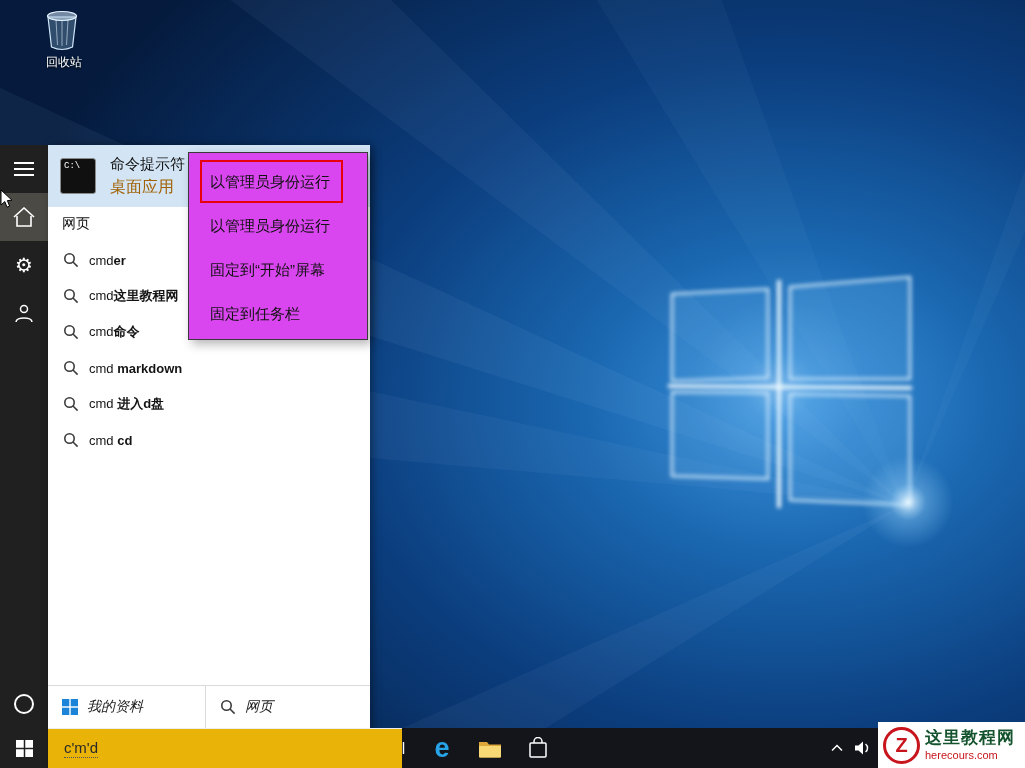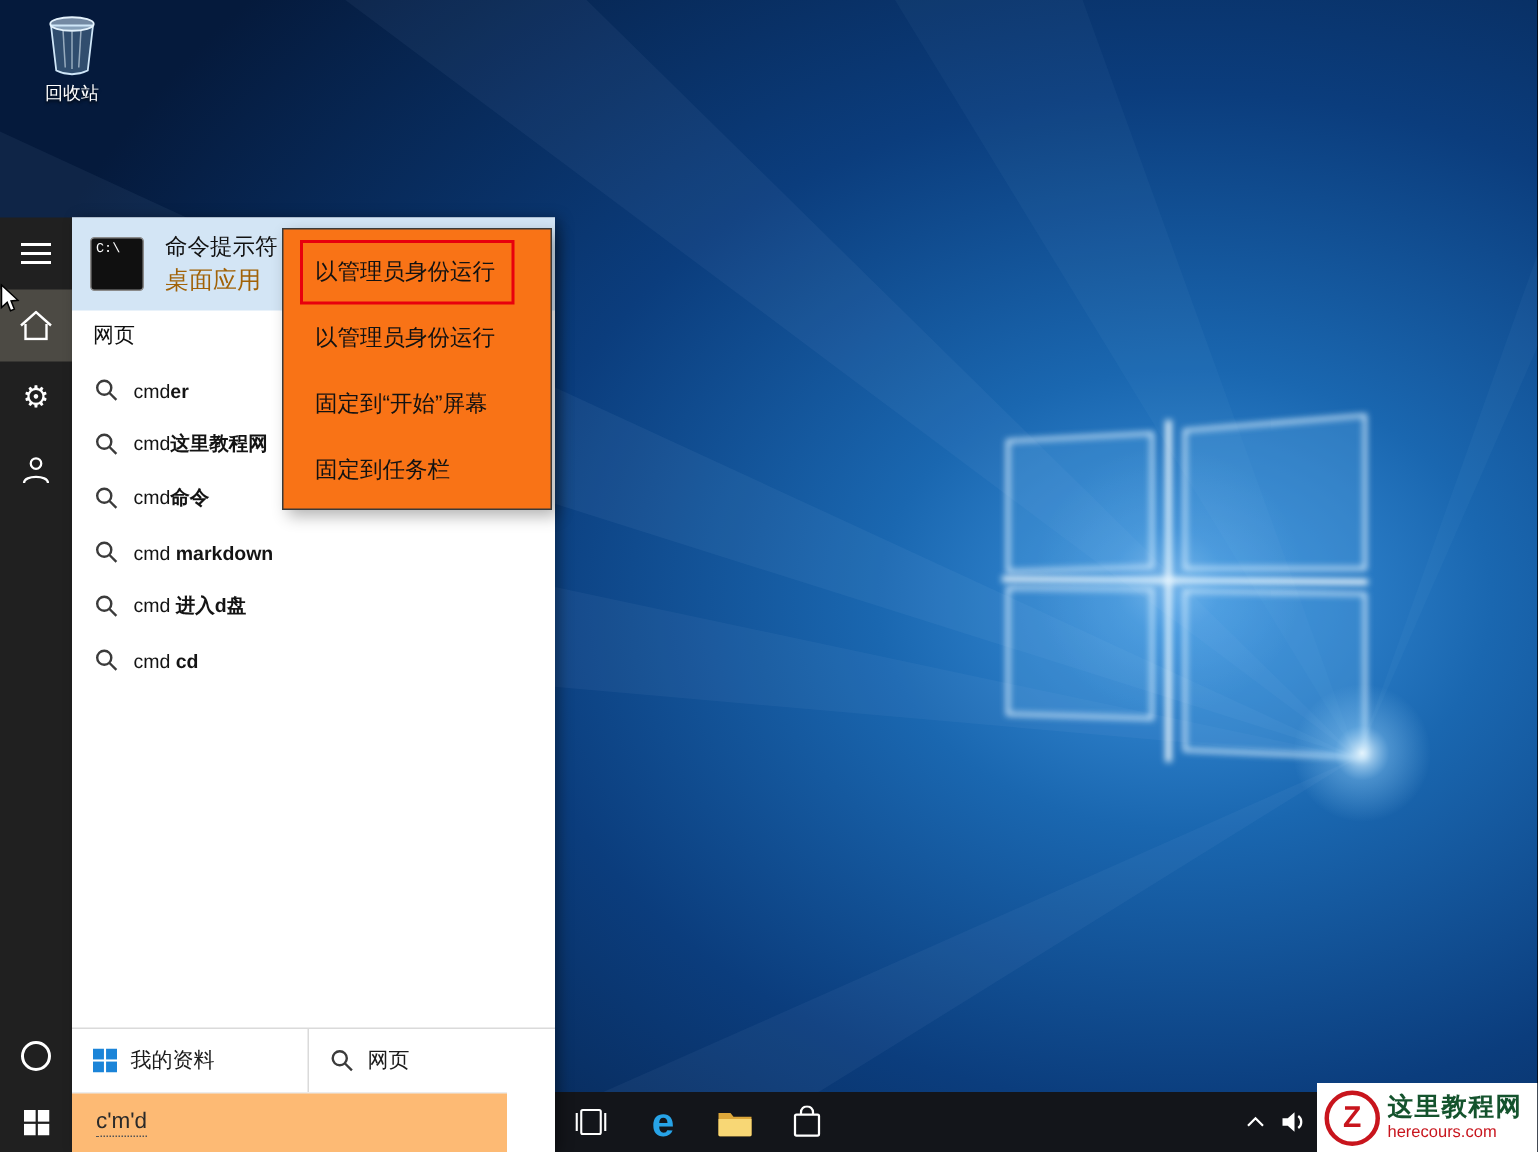--- a/index.html
+++ b/index.html
@@ -2,21 +2,21 @@
 <html><head>
 <meta charset="utf-8">
 <style>
   html,body{margin:0;padding:0;}
   body{width:1025px;height:768px;position:relative;overflow:hidden;background:#000;
        font-family:"Liberation Sans","DejaVu Sans",sans-serif;}
   .stage{position:absolute;inset:0;width:1025px;height:768px;}
   .wallpaper{position:absolute;left:0;top:0;width:1025px;height:768px;}
 
   
-  .recycle-bin{position:absolute;left:14px;top:8px;width:68px;display:flex;flex-direction:column;align-items:center;cursor:default;}
+  .recycle-bin{position:absolute;left:14px;top:8px;width:68px;display:flex;flex-direction:column;align-items:flex-end;cursor:default;}
   .rb-label{margin-top:2px;font-size:12px;color:#fff;text-shadow:0 1px 2px rgba(0,0,0,.9);}
 
   
   .taskbar{position:absolute;left:0;top:728px;width:1025px;height:40px;background:#13151a;}
   .tb-icons{position:absolute;left:370px;top:0;height:40px;display:flex;}
   .tb-btn{width:48px;height:40px;display:flex;align-items:center;justify-content:center;}
   .tb-btn.sm{width:26px;}
   .tray{position:absolute;left:824px;top:0;height:40px;display:flex;}
   .edge-e{font-size:27px;font-weight:bold;color:#27a3e7;line-height:1;}
 
@@ -38,28 +38,28 @@
   .cmd-icon span{position:absolute;left:3px;top:2px;color:#fff;font-size:9px;font-family:"Liberation Mono","DejaVu Sans Mono",monospace;}
   .tr-text{margin-left:14px;}
   .tr-title{font-size:15px;color:#121212;}
   .tr-sub{font-size:16px;color:#a16207;margin-top:3px;}
   .web-header{position:absolute;left:14px;top:70px;font-size:14px;color:#0f0f0f;}
   .suggestions{position:absolute;left:0;top:97px;width:322px;}
   .sug{height:36px;display:flex;align-items:center;padding-left:15px;gap:10px;box-sizing:border-box;}
   .sug-text{font-size:13px;color:#141414;}
   .sug-text b{font-weight:bold;}
   .panel-footer{position:absolute;left:0;top:540px;width:322px;height:43px;border-top:1px solid #dadada;display:flex;align-items:stretch;box-sizing:border-box;background:#fff;}
-  .pf-item{display:flex;align-items:center;gap:9px;font-size:14px;color:#1c1c1c;padding:0 14px;}
+  .pf-item{display:flex;align-items:center;gap:9px;font-size:14px;color:#1c1c1c;padding:0 14px;font-style:italic;}
   .pf-item.first{width:157px;box-sizing:border-box;}
   .pf-divider{width:1px;background:#dadada;}
-  .searchbox{position:absolute;left:0;top:583px;width:290px;height:40px;background:#fdba74;display:flex;align-items:center;padding-left:16px;box-sizing:border-box;border-top:1px solid #ececec;}
+  .searchbox{position:absolute;left:0;top:583px;width:354px;height:40px;background:#eab308;display:flex;align-items:center;padding-left:16px;box-sizing:border-box;border-top:1px solid #ececec;}
   .ime{font-size:15px;color:#2a2a2a;border-bottom:1px dotted #555;padding-bottom:1px;}
 
   
-  .ctx{position:absolute;left:188px;top:152px;width:180px;height:188px;background:#f97316;border:1px solid #3a3a3a;box-sizing:border-box;padding-top:7px;box-shadow:4px 4px 10px rgba(0,0,0,.3);}
+  .ctx{position:absolute;left:188px;top:152px;width:180px;height:188px;background:#d946ef;border:1px solid #3a3a3a;box-sizing:border-box;padding-top:7px;box-shadow:4px 4px 10px rgba(0,0,0,.3);}
   .ctx-item{height:44px;line-height:44px;padding-left:21px;font-size:15px;color:#121212;white-space:nowrap;}
   .red-box{position:absolute;left:11px;top:7px;width:143px;height:43px;border:2px solid #e8000d;box-sizing:border-box;pointer-events:none;}
 
   
   .watermark{position:absolute;left:878px;top:722px;width:147px;height:46px;background:#fff;display:flex;align-items:center;padding-left:5px;box-sizing:border-box;}
   .wm-logo{width:37px;height:37px;border-radius:50%;border:3px solid #c8151d;color:#c8151d;display:flex;align-items:center;justify-content:center;font-weight:bold;font-size:20px;box-sizing:border-box;background:#fff;flex:none;}
   .wm-text{margin-left:5px;overflow:hidden;}
   .wm-name{color:#14532d;font-size:17px;font-weight:bold;letter-spacing:1px;line-height:1.1;white-space:nowrap;}
   .wm-url{color:#c8151d;font-size:11px;margin-top:1px;}
 

